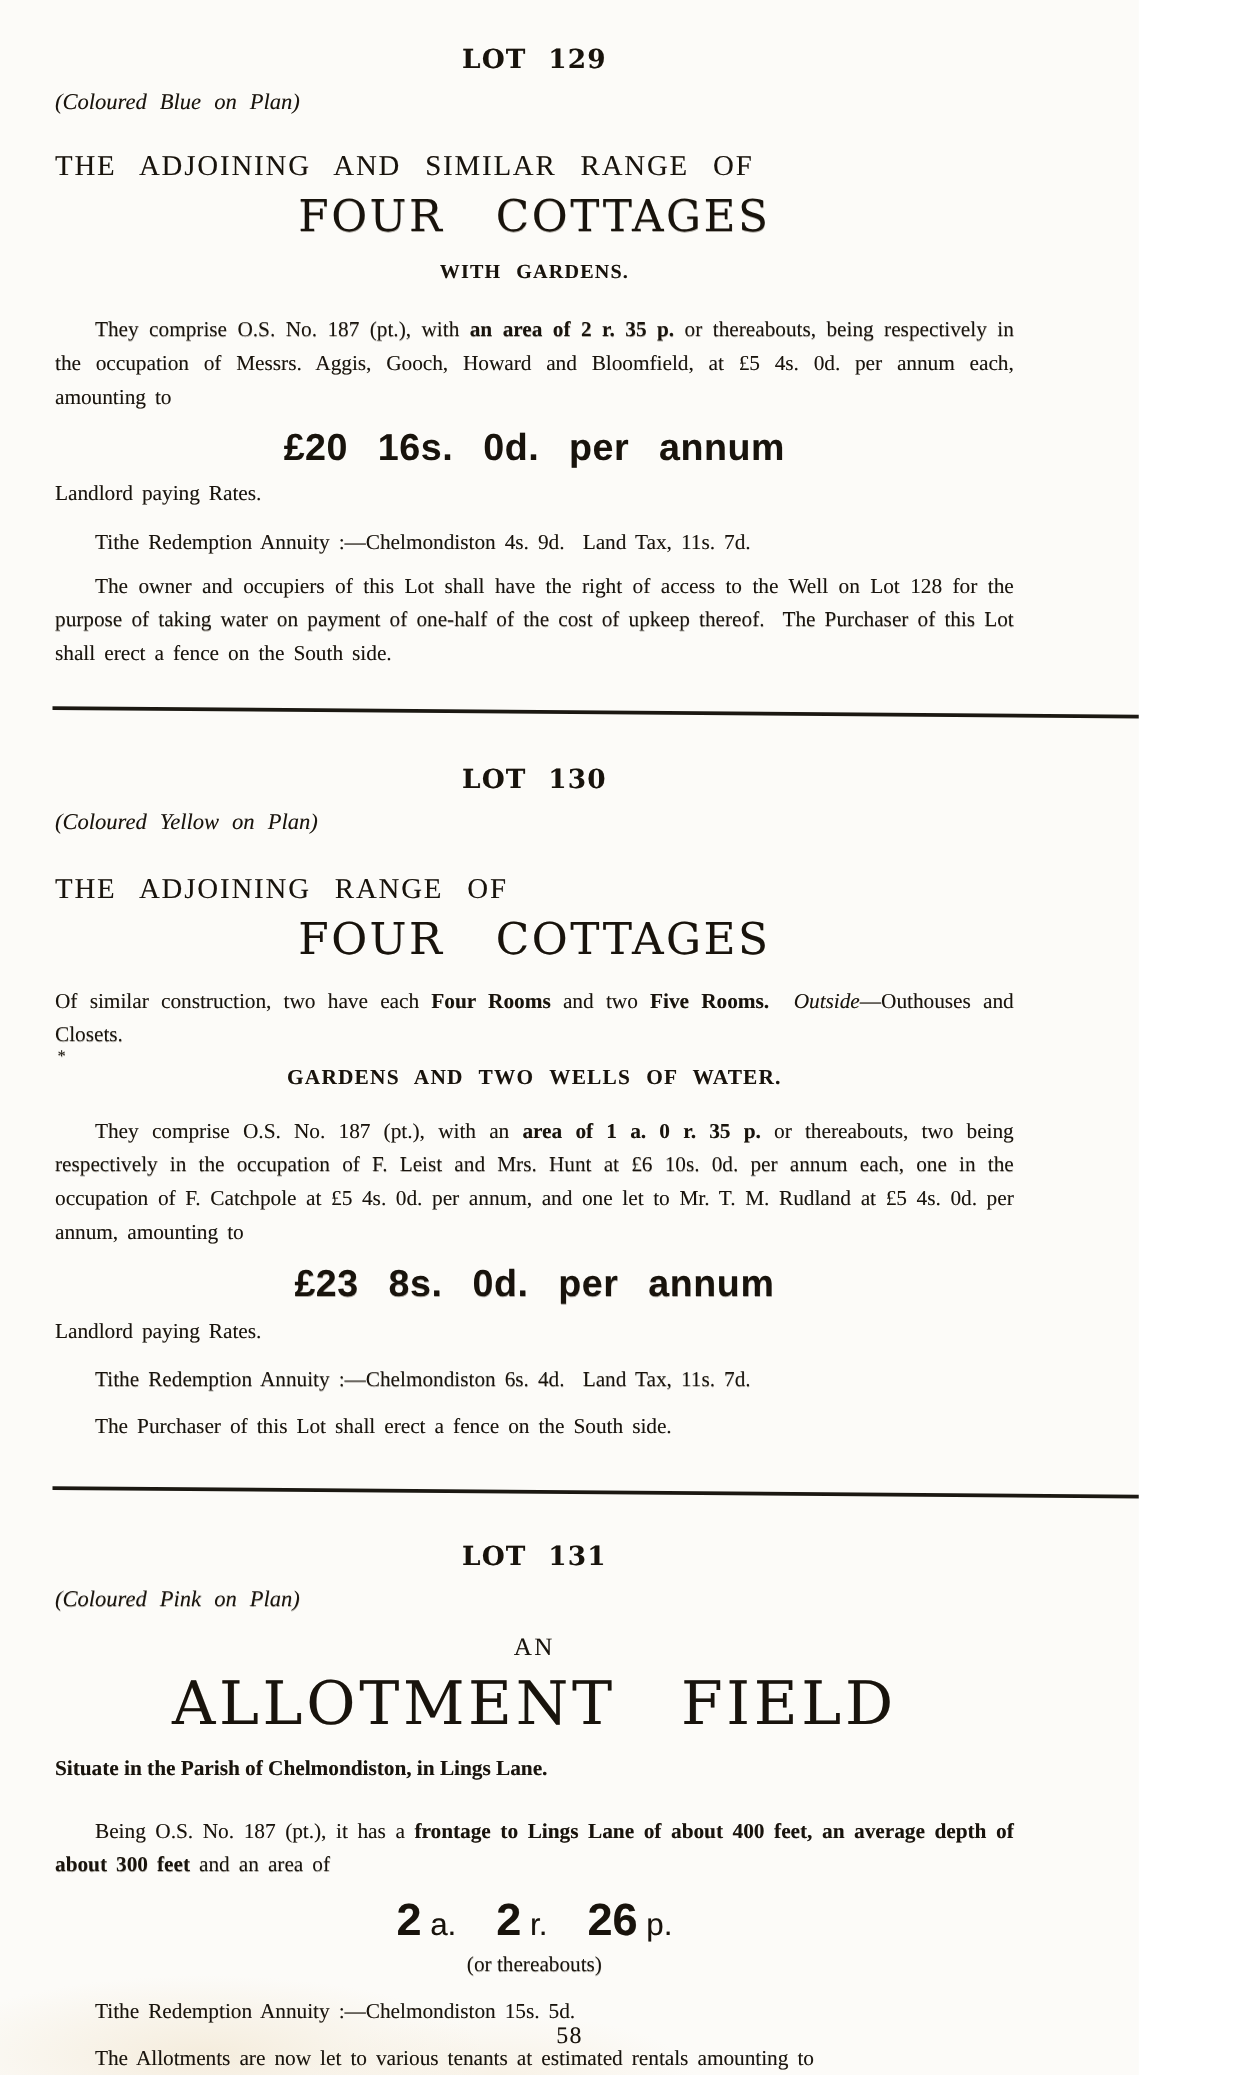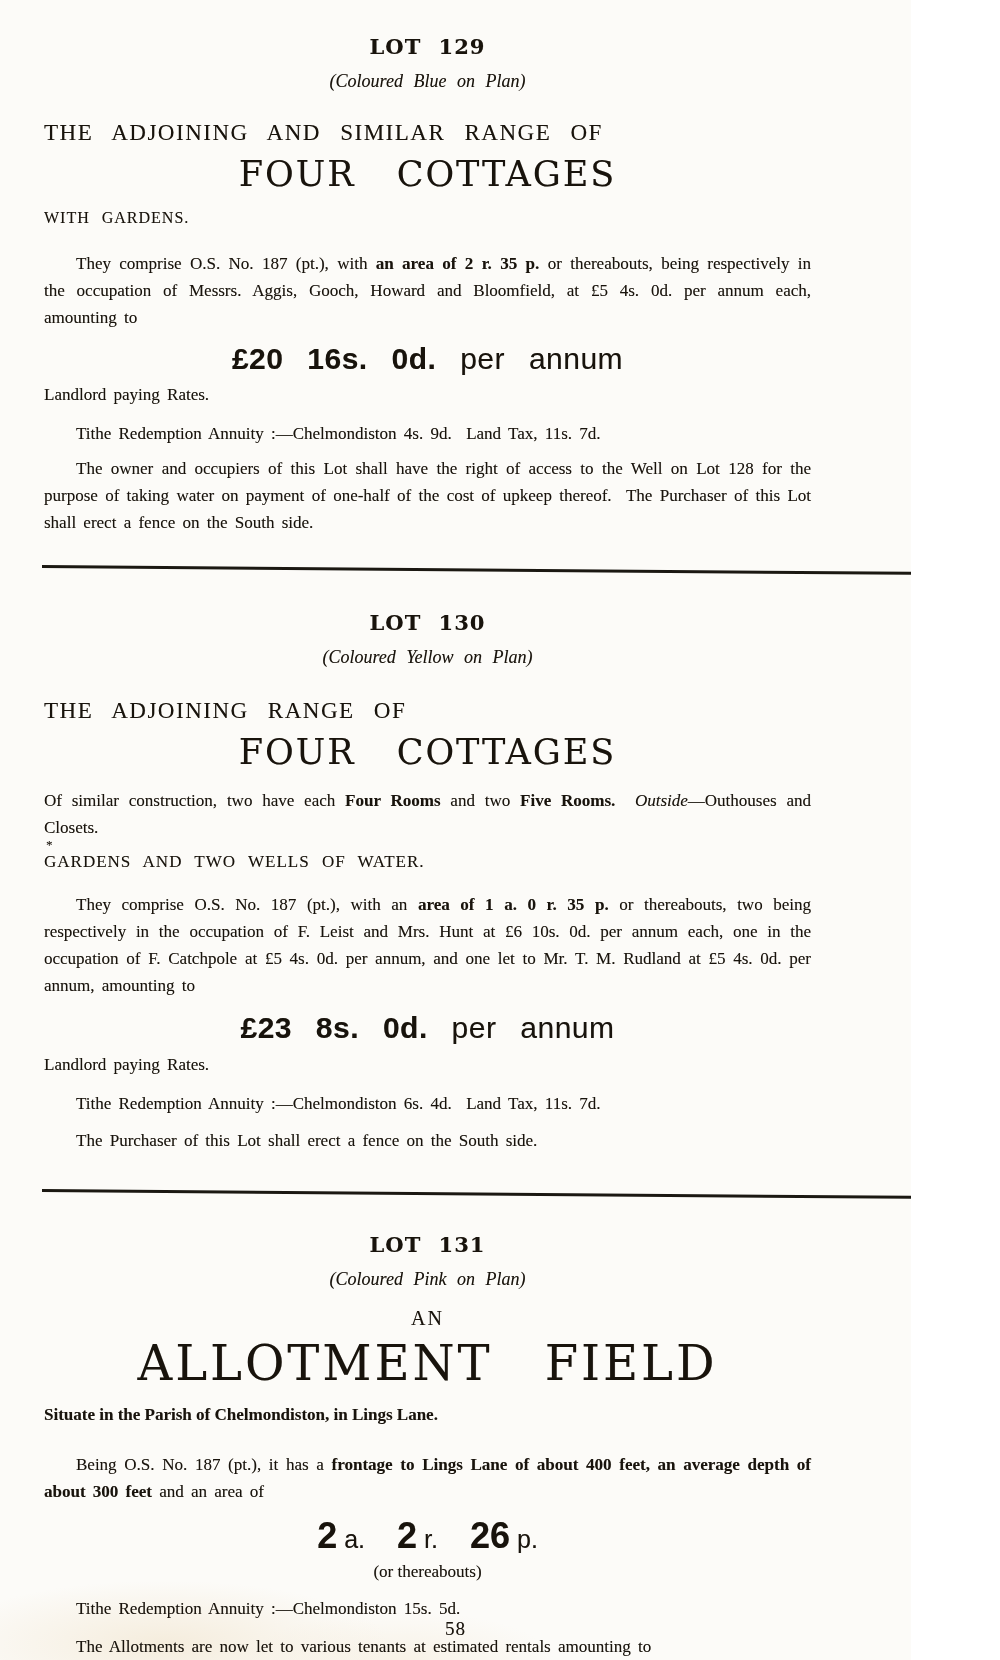--- a/index.html
+++ b/index.html
@@ -10,33 +10,33 @@
     background:
       radial-gradient(ellipse 320px 90px at 18% 99%, rgba(243,233,214,0.8), transparent 70%),
       radial-gradient(ellipse 220px 70px at 44% 100%, rgba(245,236,219,0.6), transparent 70%),
       #fcfbf8;
     font-family:"Liberation Serif", serif;
     padding:34px 100px 40px 44px;
     text-shadow:0.2px 0.2px 0.35px rgba(25,18,5,0.35);
   }
   .lot-label { font-family:"DejaVu Serif", serif; font-weight:700; font-size:21px;
                text-align:center; letter-spacing:1px; word-spacing:9px; line-height:1.2; }
-  .colour-note { font-style:italic; font-size:18px; text-align:center; word-spacing:6px; line-height:1.2; }
+  .colour-note { font-style:italic; font-size:18px; text-align:left; word-spacing:6px; line-height:1.2; }
   .range-line { font-size:23px; text-align:left; word-spacing:12px; letter-spacing:1.5px; line-height:1.2; }
   .lot-title { font-family:"DejaVu Serif", serif; font-weight:400; font-size:35px;
                text-align:center; letter-spacing:2px; word-spacing:28px; line-height:1.08; }
-  .sub-caps { font-weight:400; font-size:16px; letter-spacing:1px; word-spacing:7px; line-height:1.2; }
+  .sub-caps { font-weight:700; font-size:16px; text-align:center; letter-spacing:1px; word-spacing:7px; line-height:1.2; }
   .body { font-size:17px; line-height:1.58; word-spacing:3px; }
   .indent { text-indent:32px; }
   .just { text-align:justify; }
   .bold { font-weight:700; }
   .rent { font-family:"Liberation Sans", sans-serif; text-align:center;
           font-size:30px; word-spacing:15px; letter-spacing:0.5px; line-height:1.15; }
   .rent-amount { font-weight:700; }
-  .rent-suffix { font-weight:400; }
+  .rent-suffix { font-weight:700; }
   .rule { border:none; border-top:3px solid #1b1812; width:895px; margin-left:-2px;
           transform:rotate(0.45deg); transform-origin:left center; }
   .footnote-mark { height:0; font-size:13px; line-height:0.4; margin-left:2px; }
   .area-line { text-align:center; font-family:"Liberation Sans", sans-serif; line-height:1.1; }
   .area-group { display:inline-block; margin:0 16px; }
   .area-num { font-weight:700; font-size:36px; }
   .area-unit { font-weight:400; font-size:25px; margin-left:7px; }
   .qualifier { font-size:17px; text-align:center; font-family:"Liberation Serif", serif; }
   .an-line { font-size:20px; text-align:center; letter-spacing:2px; line-height:1.2; }
   .big-title { font-size:48px; word-spacing:34px; letter-spacing:3px; }

